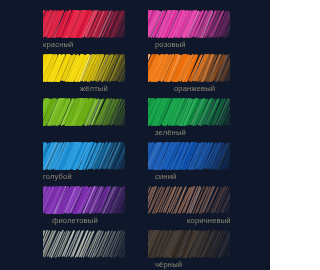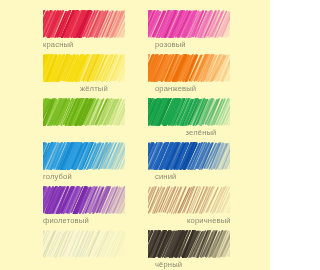--- a/index.html
+++ b/index.html
@@ -10,21 +10,21 @@
   body {
     width: 270px;
     height: 270px;
     overflow: hidden;
     font-family: "Liberation Sans", "DejaVu Sans", sans-serif;
   }
   #swatch-grid {
     position: relative;
     width: 270px;
     height: 270px;
-    background: #fef9c3;
+    background: #0f172a;
     display: grid;
     grid-template-columns: 1fr 1fr;
     grid-template-rows: repeat(6, 44px);
     column-gap: 0px;
     padding-top: 10px;
     box-sizing: border-box;
   }
   .swatch-cell {
     position: relative;
     width: 135px;
@@ -576,21 +576,21 @@
             <line x1="-1.33" y1="27.39" x2="9.00" y2="1.21" stroke="#f58220" stroke-width="1.77" stroke-linecap="round" opacity="0.67"></line>
             <line x1="-3.81" y1="27.66" x2="7.70" y2="0.54" stroke="#ee6f09" stroke-width="1.85" stroke-linecap="round" opacity="0.70"></line>
             <line x1="6.61" y1="26.41" x2="18.31" y2="1.28" stroke="#ee6f09" stroke-width="1.65" stroke-linecap="round" opacity="0.60"></line>
             <line x1="27.95" y1="26.28" x2="38.66" y2="0.90" stroke="#ee6f09" stroke-width="2.09" stroke-linecap="round" opacity="0.68"></line>
             <line x1="7.22" y1="26.52" x2="18.98" y2="0.45" stroke="#f58220" stroke-width="1.96" stroke-linecap="round" opacity="0.98"></line>
             <line x1="31.72" y1="26.26" x2="41.77" y2="2.12" stroke="#f58220" stroke-width="2.18" stroke-linecap="round" opacity="0.68"></line>
             <line x1="12.02" y1="26.15" x2="22.48" y2="1.68" stroke="#f58220" stroke-width="1.69" stroke-linecap="round" opacity="0.66"></line>
           </g>
         </svg>
       </div>
-      <div class="swatch-label" style="color: rgb(138, 138, 114);">оранжевый</div>
+      <div class="swatch-label" style="color: rgb(138, 138, 114); margin-left: 19px;">оранжевый</div>
     </div>
     <div class="swatch-cell">
       <div class="swatch-patch">
         <svg class="scribble-svg" viewBox="0 0 82 28" preserveAspectRatio="none">
           <defs>
             <clipPath id="clip4">
               <rect x="0" y="0" width="82" height="28"></rect>
             </clipPath>
           </defs>
           <g clip-path="url(#clip4)">
@@ -835,21 +835,21 @@
             <line x1="32.39" y1="26.81" x2="43.16" y2="2.09" stroke="#1da84f" stroke-width="2.28" stroke-linecap="round" opacity="0.74"></line>
             <line x1="7.46" y1="26.68" x2="18.96" y2="1.19" stroke="#1da84f" stroke-width="1.75" stroke-linecap="round" opacity="0.74"></line>
             <line x1="17.60" y1="26.83" x2="28.50" y2="1.71" stroke="#1da84f" stroke-width="1.52" stroke-linecap="round" opacity="0.85"></line>
             <line x1="20.75" y1="26.76" x2="32.07" y2="0.80" stroke="#1da84f" stroke-width="1.65" stroke-linecap="round" opacity="0.74"></line>
             <line x1="0.34" y1="26.57" x2="10.76" y2="0.41" stroke="#1da84f" stroke-width="1.64" stroke-linecap="round" opacity="0.90"></line>
             <line x1="-7.33" y1="26.42" x2="3.51" y2="1.91" stroke="#0d9440" stroke-width="1.93" stroke-linecap="round" opacity="0.67"></line>
             <line x1="-0.58" y1="26.83" x2="10.81" y2="2.20" stroke="#1da84f" stroke-width="1.95" stroke-linecap="round" opacity="0.56"></line>
           </g>
         </svg>
       </div>
-      <div class="swatch-label" style="color: rgb(138, 138, 114); text-align: center;">зелёный</div>
+      <div class="swatch-label" style="color: rgb(138, 138, 114);">зелёный</div>
     </div>
     <div class="swatch-cell">
       <div class="swatch-patch">
         <svg class="scribble-svg" viewBox="0 0 82 28" preserveAspectRatio="none">
           <defs>
             <clipPath id="clip6">
               <rect x="0" y="0" width="82" height="28"></rect>
             </clipPath>
           </defs>
           <g clip-path="url(#clip6)">
@@ -1225,21 +1225,21 @@
             <line x1="9.17" y1="27.05" x2="19.58" y2="0.11" stroke="#7a2aaa" stroke-width="1.84" stroke-linecap="round" opacity="0.63"></line>
             <line x1="-0.23" y1="26.32" x2="10.25" y2="1.06" stroke="#8d40bd" stroke-width="2.00" stroke-linecap="round" opacity="0.80"></line>
             <line x1="9.49" y1="26.34" x2="21.17" y2="1.26" stroke="#7a2aaa" stroke-width="2.11" stroke-linecap="round" opacity="0.78"></line>
             <line x1="34.54" y1="26.37" x2="45.80" y2="1.76" stroke="#7a2aaa" stroke-width="1.79" stroke-linecap="round" opacity="0.59"></line>
             <line x1="14.62" y1="27.73" x2="25.04" y2="0.35" stroke="#7a2aaa" stroke-width="1.96" stroke-linecap="round" opacity="0.78"></line>
             <line x1="7.91" y1="26.67" x2="17.92" y2="1.58" stroke="#8d40bd" stroke-width="1.54" stroke-linecap="round" opacity="0.89"></line>
             <line x1="5.13" y1="27.84" x2="16.89" y2="1.87" stroke="#8d40bd" stroke-width="1.94" stroke-linecap="round" opacity="0.87"></line>
           </g>
         </svg>
       </div>
-      <div class="swatch-label" style="color: rgb(138, 138, 114);">фиолетовый</div>
+      <div class="swatch-label" style="color: rgb(138, 138, 114); margin-left: 9px;">фиолетовый</div>
     </div>
     <div class="swatch-cell col-right">
       <div class="swatch-patch">
         <svg class="scribble-svg" viewBox="0 0 82 28" preserveAspectRatio="none">
           <defs>
             <clipPath id="clip9">
               <rect x="0" y="0" width="82" height="28"></rect>
             </clipPath>
           </defs>
           <g clip-path="url(#clip9)">

